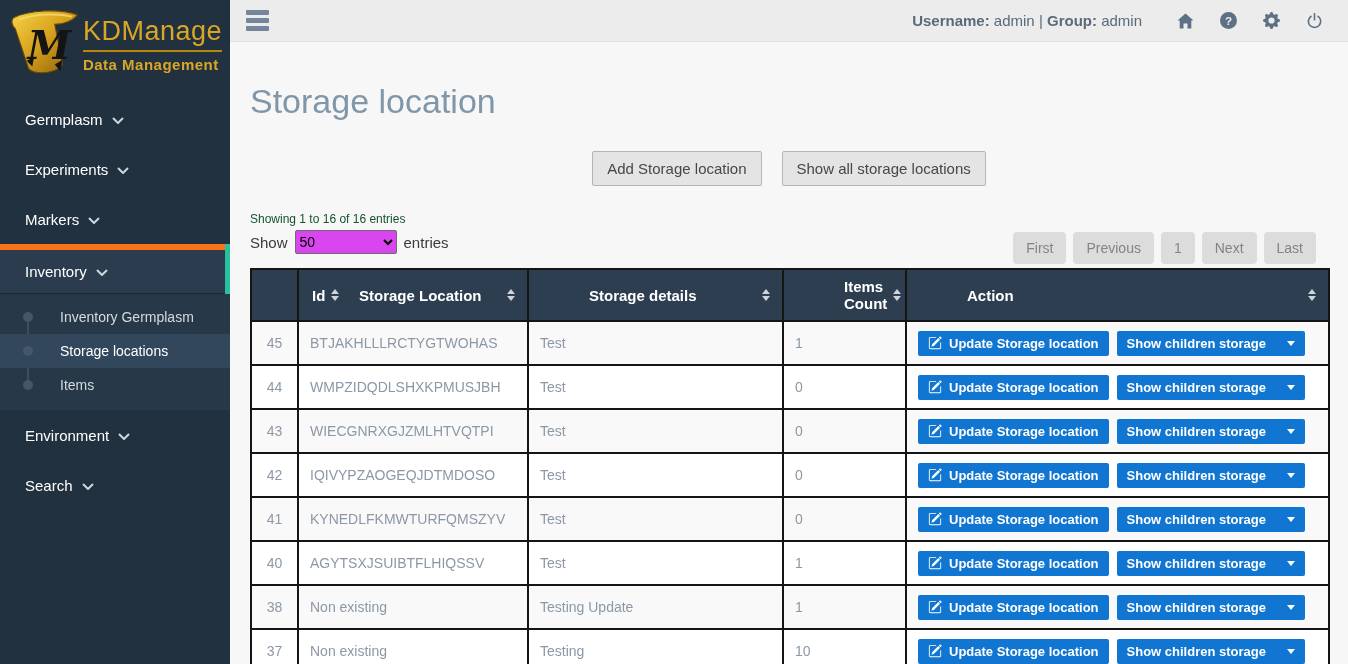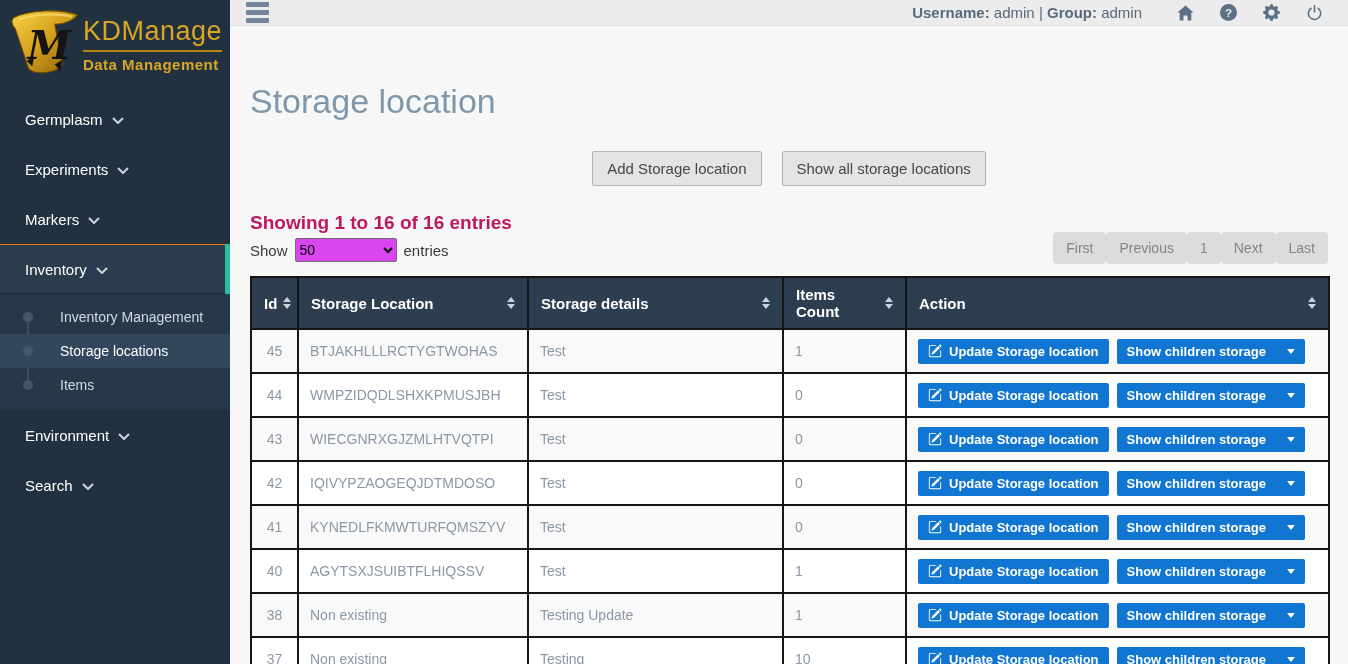--- a/index.html
+++ b/index.html
@@ -11,60 +11,60 @@
   .logo-text { padding-top:10px; }
   .logo-title { color:#d9a725; font-size:27px; letter-spacing:0.5px; border-bottom:2px solid #b8860b; padding-bottom:3px; font-weight:400; }
   .logo-sub { color:#d9a725; font-size:15px; font-weight:bold; margin-top:4px; letter-spacing:0.5px; }
 
   .side-nav { margin-top:14px; }
   .nav-item { display:flex; align-items:center; gap:9px; padding:0 25px; height:50px; color:#ffffff; font-size:15px; cursor:pointer; }
   .chev { margin-top:2px; }
 
   .inventory-section { position:relative; }
   .inventory-section .accent { position:absolute; right:0; top:0; bottom:0; width:5px; background:#2abf9e; }
-  .inventory-header { background:#2a3c4e; border-top:1px solid #f97316; border-bottom:1px solid #1c2935; }
+  .inventory-header { background:#2a3c4e; border-top:6px solid #f97316; border-bottom:1px solid #1c2935; }
   .submenu { background:#273848; position:relative; padding:6px 0 8px; }
   .submenu .connector { position:absolute; left:27px; top:22px; bottom:22px; width:2px; background:#3c4f61; }
   .sub-item { position:relative; padding:9px 10px 9px 60px; font-size:14px; color:#d3dbe1; cursor:pointer; }
   .sub-item .dot { position:absolute; left:23px; top:50%; margin-top:-5px; width:10px; height:10px; border-radius:50%; background:#44576a; }
   .sub-item.active { background:#33475c; color:#ffffff; }
 
   
-  .topbar { position:absolute; left:230px; top:0; width:1118px; height:26px; background:#ececec; border-bottom:1px solid #d9e0e7; display:flex; align-items:center; }
+  .topbar { position:absolute; left:230px; top:0; width:1118px; height:42px; background:#ececec; border-bottom:1px solid #d9e0e7; display:flex; align-items:center; }
   .hamburger { margin-left:16px; cursor:pointer; display:flex; flex-direction:column; gap:3px; }
   .hamburger span { display:block; width:23px; height:5px; background:#75869c; border-radius:1px; }
   .topbar-right { margin-left:auto; display:flex; align-items:center; margin-right:12px; }
   .user-info { font-size:15px; color:#596a7b; margin-right:22px; }
   .user-info b { font-weight:bold; }
   .top-icon { width:43px; text-align:center; cursor:pointer; display:flex; justify-content:center; }
   .top-icon svg { display:block; }
 
   
   .content { position:absolute; left:230px; top:44px; width:1118px; height:620px; padding:0 20px; background:#f7f7f8; overflow:hidden; }
   .page-title { margin-top:38px; font-size:34px; font-weight:400; color:#8096a9; }
 
   .top-buttons { margin-top:30px; display:flex; justify-content:center; gap:20px; }
   .btn-default { background:#e4e4e4; border:1px solid #b4b4b4; color:#474747; font-size:15px; padding:8px 14px; border-radius:2px; cursor:pointer; font-family:inherit; }
 
   .controls { margin-top:26px; position:relative; }
-  .showing-text { font-size:19px; color:#be185d;font-weight:bold; }
+  .showing-text { font-size:12px; color:#14532d; }
   .show-row { margin-top:4px; display:flex; align-items:center; gap:7px; font-size:15px; color:#3a3a3a; }
   .show-row select { width:102px; height:24px; font-size:14px; border:1px solid #6d6d6d; background:#d946ef; border-radius:2px; font-family:inherit; }
-  .pagination { position:absolute; right:0; top:20px; display:flex; }
+  .pagination { position:absolute; right:12px; top:20px; display:flex; gap:7px; }
   .page-btn { background:#dcdcdc; color:#848484; border:none; font-size:14px; padding:8px 13px; border-radius:4px; cursor:pointer; font-family:inherit; }
 
   
   table.data { margin-top:14px; width:1078px; border-collapse:collapse; table-layout:fixed; background:#fff; }
   table.data th, table.data td { border:2px solid #151515; }
   table.data th { background:#2c3e50; color:#ffffff; font-size:15px; font-weight:bold; text-align:left; padding:8px 12px; height:35px; cursor:pointer; }
   table.data td { font-size:14px; color:#8c98a6; padding:8px 11px; height:44px; background:#fff; }
   table.data tbody tr:nth-child(odd) td { background:#f9f9f9; }
   td.id-cell { text-align:center; }
 
-  .th-flex { display:flex; align-items:center; justify-content:space-between; gap:6px; }
+  .th-flex { display:flex; align-items:center; justify-content:space-between; gap:6px;margin-left:48px; }
   .sort-icon { display:flex; flex-direction:column; gap:2px; flex:none; }
   .sort-icon .up { width:0; height:0; border-left:4px solid transparent; border-right:4px solid transparent; border-bottom:5px solid #ccd3da; }
   .sort-icon .down { width:0; height:0; border-left:4px solid transparent; border-right:4px solid transparent; border-top:5px solid #ccd3da; }
 
   .action-cell { display:flex; align-items:center; gap:8px; }
   .btn-primary { background:#1176d1; color:#fff; border:none; font-size:13px; font-weight:bold; padding:0 10px; height:25px; border-radius:2px; cursor:pointer; display:inline-flex; align-items:center; gap:7px; font-family:inherit; }
   .caret { width:0; height:0; border-left:4px solid transparent; border-right:4px solid transparent; border-top:5px solid #fff; margin-left:14px; }
 </style>
 </head>
 <body>
@@ -116,21 +116,21 @@
       <div class="nav-item inventory-header">
         <span>Inventory</span>
         <svg class="chev" width="12" height="7" viewBox="0 0 12 7">
             <polyline points="1,1 6,6 11,1" fill="none" stroke="#cfd6db" stroke-width="2"></polyline>
           </svg>
       </div>
       <div class="submenu">
         <div class="connector"></div>
         <div class="sub-item">
           <span class="dot"></span>
-          <span>Inventory Management</span>
+          <span>Inventory Germplasm</span>
         </div>
         <div class="sub-item active">
           <span class="dot"></span>
           <span>Storage locations</span>
         </div>
         <div class="sub-item">
           <span class="dot"></span>
           <span>Items</span>
         </div>
       </div>

